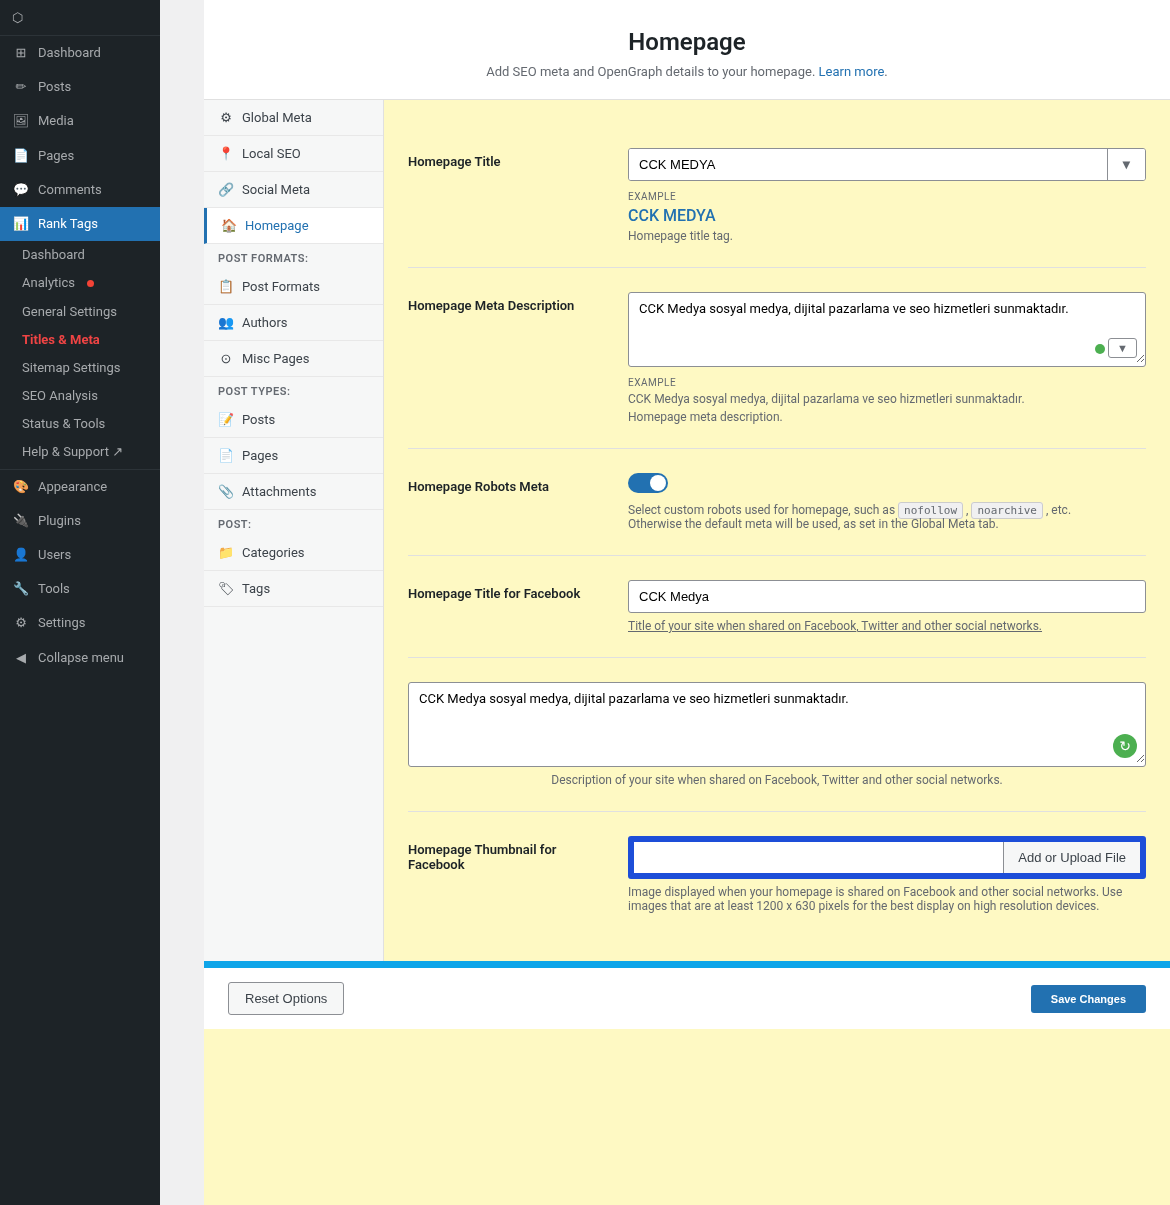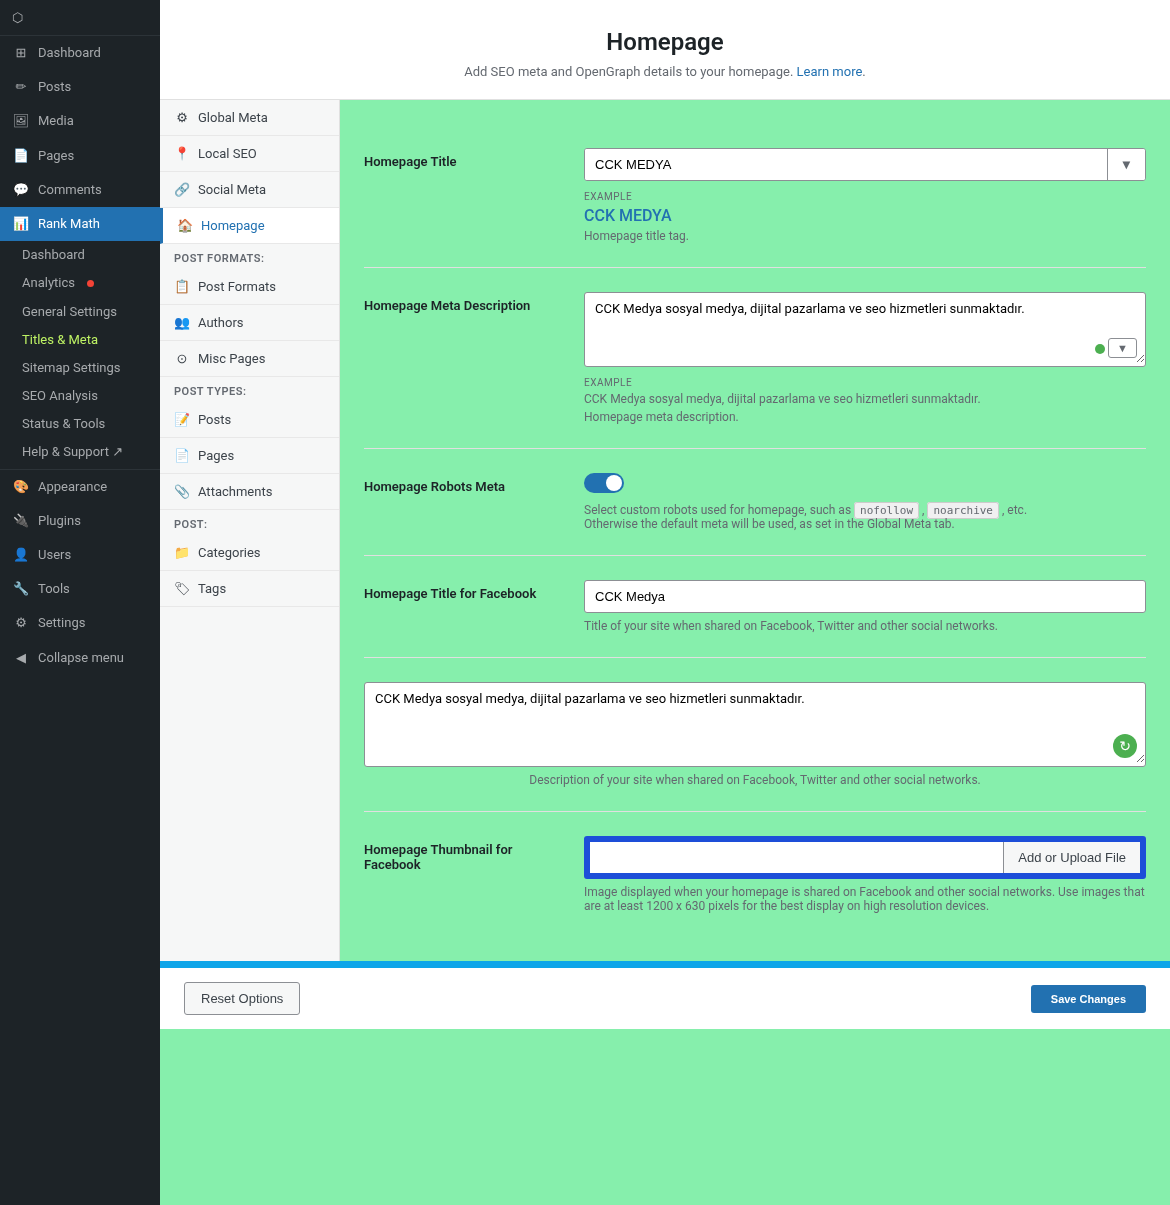--- a/index.html
+++ b/index.html
@@ -31,21 +31,21 @@
     }
     .sidebar-item.active { background: #2271b1; color: #fff; }
     .sidebar-icon { width: 18px; text-align: center; flex-shrink: 0; }
     .sidebar-sub { padding-left: 10px; }
     .sidebar-sub .sidebar-item { padding: 5px 12px; font-size: 13px; }
     .sidebar-sub .sidebar-item.active { background: transparent; color: #fff; font-weight: 600; }
     .sidebar-section { border-top: 1px solid #2c3338; margin-top: 2px; }
     .badge-dot { width: 7px; height: 7px; background: #f44336; border-radius: 50%; display: inline-block; margin-left: 4px; }
 
     
-    #main { flex: 1; overflow-y: auto; background: #86efac; }
+    #main { flex: 1; overflow-y: auto; background: #fef9c3; margin-left: 44px; }
 
     
     .page-header { background: #fff; padding: 28px 20px 20px; text-align: center; border-bottom: 1px solid #e0e0e0; }
     .page-header h1 { font-size: 24px; font-weight: 600; color: #1d2327; margin-bottom: 8px; }
     .page-header p { color: #646970; font-size: 13px; }
     .page-header a { color: #2271b1; text-decoration: none; }
 
     
     .content-area { display: flex; gap: 0; }
 
@@ -288,35 +288,35 @@
   <div class="sidebar-item">
     <span class="sidebar-icon">📄</span>
     <span>Pages</span>
   </div>
   <div class="sidebar-item">
     <span class="sidebar-icon">💬</span>
     <span>Comments</span>
   </div>
   <div class="sidebar-item active">
     <span class="sidebar-icon">📊</span>
-    <span>Rank Math</span>
+    <span>Rank Tags</span>
   </div>
 
   <div class="sidebar-sub">
     <div class="sidebar-item">
       <span>Dashboard</span>
     </div>
     <div class="sidebar-item">
       <span>Analytics</span>
       <span class="badge-dot"></span>
     </div>
     <div class="sidebar-item">
       <span>General Settings</span>
     </div>
-    <div class="sidebar-item active" style="background:transparent; color:#bef264; font-weight:400;">
+    <div class="sidebar-item active" style="background:transparent; color:#ef4444; font-weight:700;">
       <span>Titles &amp; Meta</span>
     </div>
     <div class="sidebar-item">
       <span>Sitemap Settings</span>
     </div>
     <div class="sidebar-item">
       <span>SEO Analysis</span>
     </div>
     <div class="sidebar-item">
       <span>Status &amp; Tools</span>
@@ -467,21 +467,21 @@
             <br>
             <span>Otherwise the default meta will be used, as set in the Global Meta tab.</span>
           </div>
         </div>
       </div>
 
       <div class="form-row">
         <div class="form-label">Homepage Title for Facebook</div>
         <div class="form-field">
           <input type="text" class="plain-input" value="CCK Medya" style="">
-          <div class="field-hint" style="margin-top:6px;">Title of your site when shared on Facebook, Twitter and other social networks.</div>
+          <div class="field-hint" style="margin-top:6px;text-decoration:underline;">Title of your site when shared on Facebook, Twitter and other social networks.</div>
         </div>
       </div>
 
       <div class="form-row">
         <div class="form-field">
           <div class="textarea-wrap">
             <textarea style="min-height: 80px;">CCK Medya sosyal medya, dijital pazarlama ve seo hizmetleri sunmaktadır.</textarea>
             <div class="refresh-icon">↻</div>
           </div>
           <div class="field-hint" style="margin-top:6px;text-align:center;">Description of your site when shared on Facebook, Twitter and other social networks.</div>

